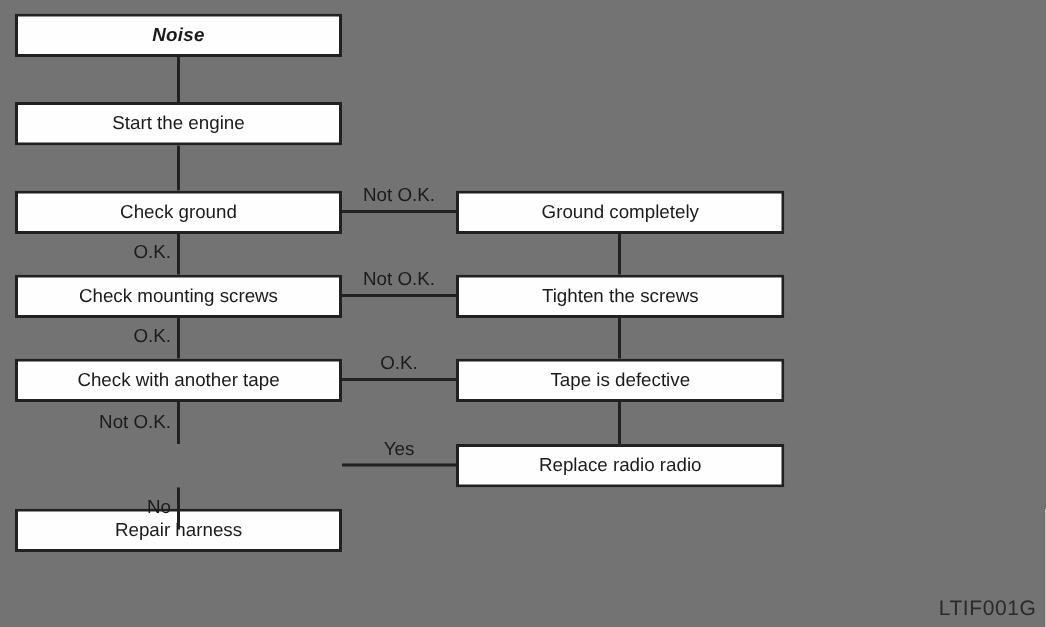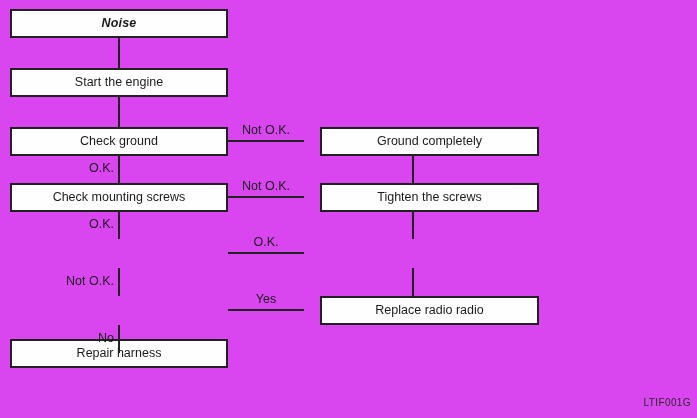--- a/index.html
+++ b/index.html
@@ -1,46 +1,48 @@
 <!DOCTYPE html>
 <html><head>
 <meta charset="utf-8">
 <style>
   html,body{margin:0;padding:0;background:#ffffff;}
   .canvas{
-    position:relative;width:697px;height:418px;background:#d946ef;
+    position:relative;width:697px;height:418px;background:#737373;
     font-family:"Liberation Sans", sans-serif;color:#1b1b1b;overflow:hidden;
   }
   .node{
     position:absolute;border:2px solid #212121;background:#fefefe;
     display:flex;align-items:center;justify-content:center;
     font-size:12.5px;line-height:1;text-align:center;
   }
   .node.lcol{left:10px;width:214px;height:25px;}
-  .node.rcol{left:304px;width:215px;height:25px;margin-left:16px;}
+  .node.rcol{left:304px;width:215px;height:25px;}
   .node.start{font-weight:bold;font-style:italic;letter-spacing:0.2px;}
   .vline{position:absolute;width:2px;background:#212121;}
   .hline{position:absolute;height:2px;background:#212121;}
   .vlabel{position:absolute;left:30px;width:84px;text-align:right;font-size:12.5px;line-height:14px;height:14px;}
   .blabel{position:absolute;left:224px;width:84px;text-align:center;font-size:12.5px;line-height:14px;height:14px;}
-  .figcode{position:absolute;top:397px;right:6px;font-size:10px;letter-spacing:0.4px;color:#2a2a2a;}
+  .figcode{position:absolute;top:397px;right:6px;font-size:14px;letter-spacing:0.4px;color:#2a2a2a;}
 </style>
 </head>
 <body>
 
 <div class="canvas">
 
   <div class="node lcol start" style="top:9px">Noise</div>
   <div class="node lcol" style="top:127px">Check ground</div>
   <div class="node lcol" style="top:68px">Start the engine</div>
   <div class="node lcol" style="top:183px">Check mounting screws</div>
+  <div class="node lcol" style="top:239px">Check with another tape</div>
   <div class="node lcol" style="top:339px">Repair harness</div>
 
   <div class="node rcol" style="top:127px">Ground completely</div>
   <div class="node rcol" style="top:183px">Tighten the screws</div>
+  <div class="node rcol" style="top:239px">Tape is defective</div>
   <div class="node rcol" style="top:296px">Replace radio radio</div>
 
   <div class="vline" style="left:118px;top:38px;height:30px"></div>
   <div class="vline" style="left:118px;top:97px;height:30px"></div>
   <div class="vline" style="left:118px;top:156px;height:27px"></div>
   <div class="vline" style="left:118px;top:212px;height:27px"></div>
   <div class="vline" style="left:118px;top:268px;height:28px"></div>
   <div class="vline" style="left:118px;top:325px;height:28px"></div>
 
   <div class="vline" style="left:412px;top:156px;height:27px"></div>

